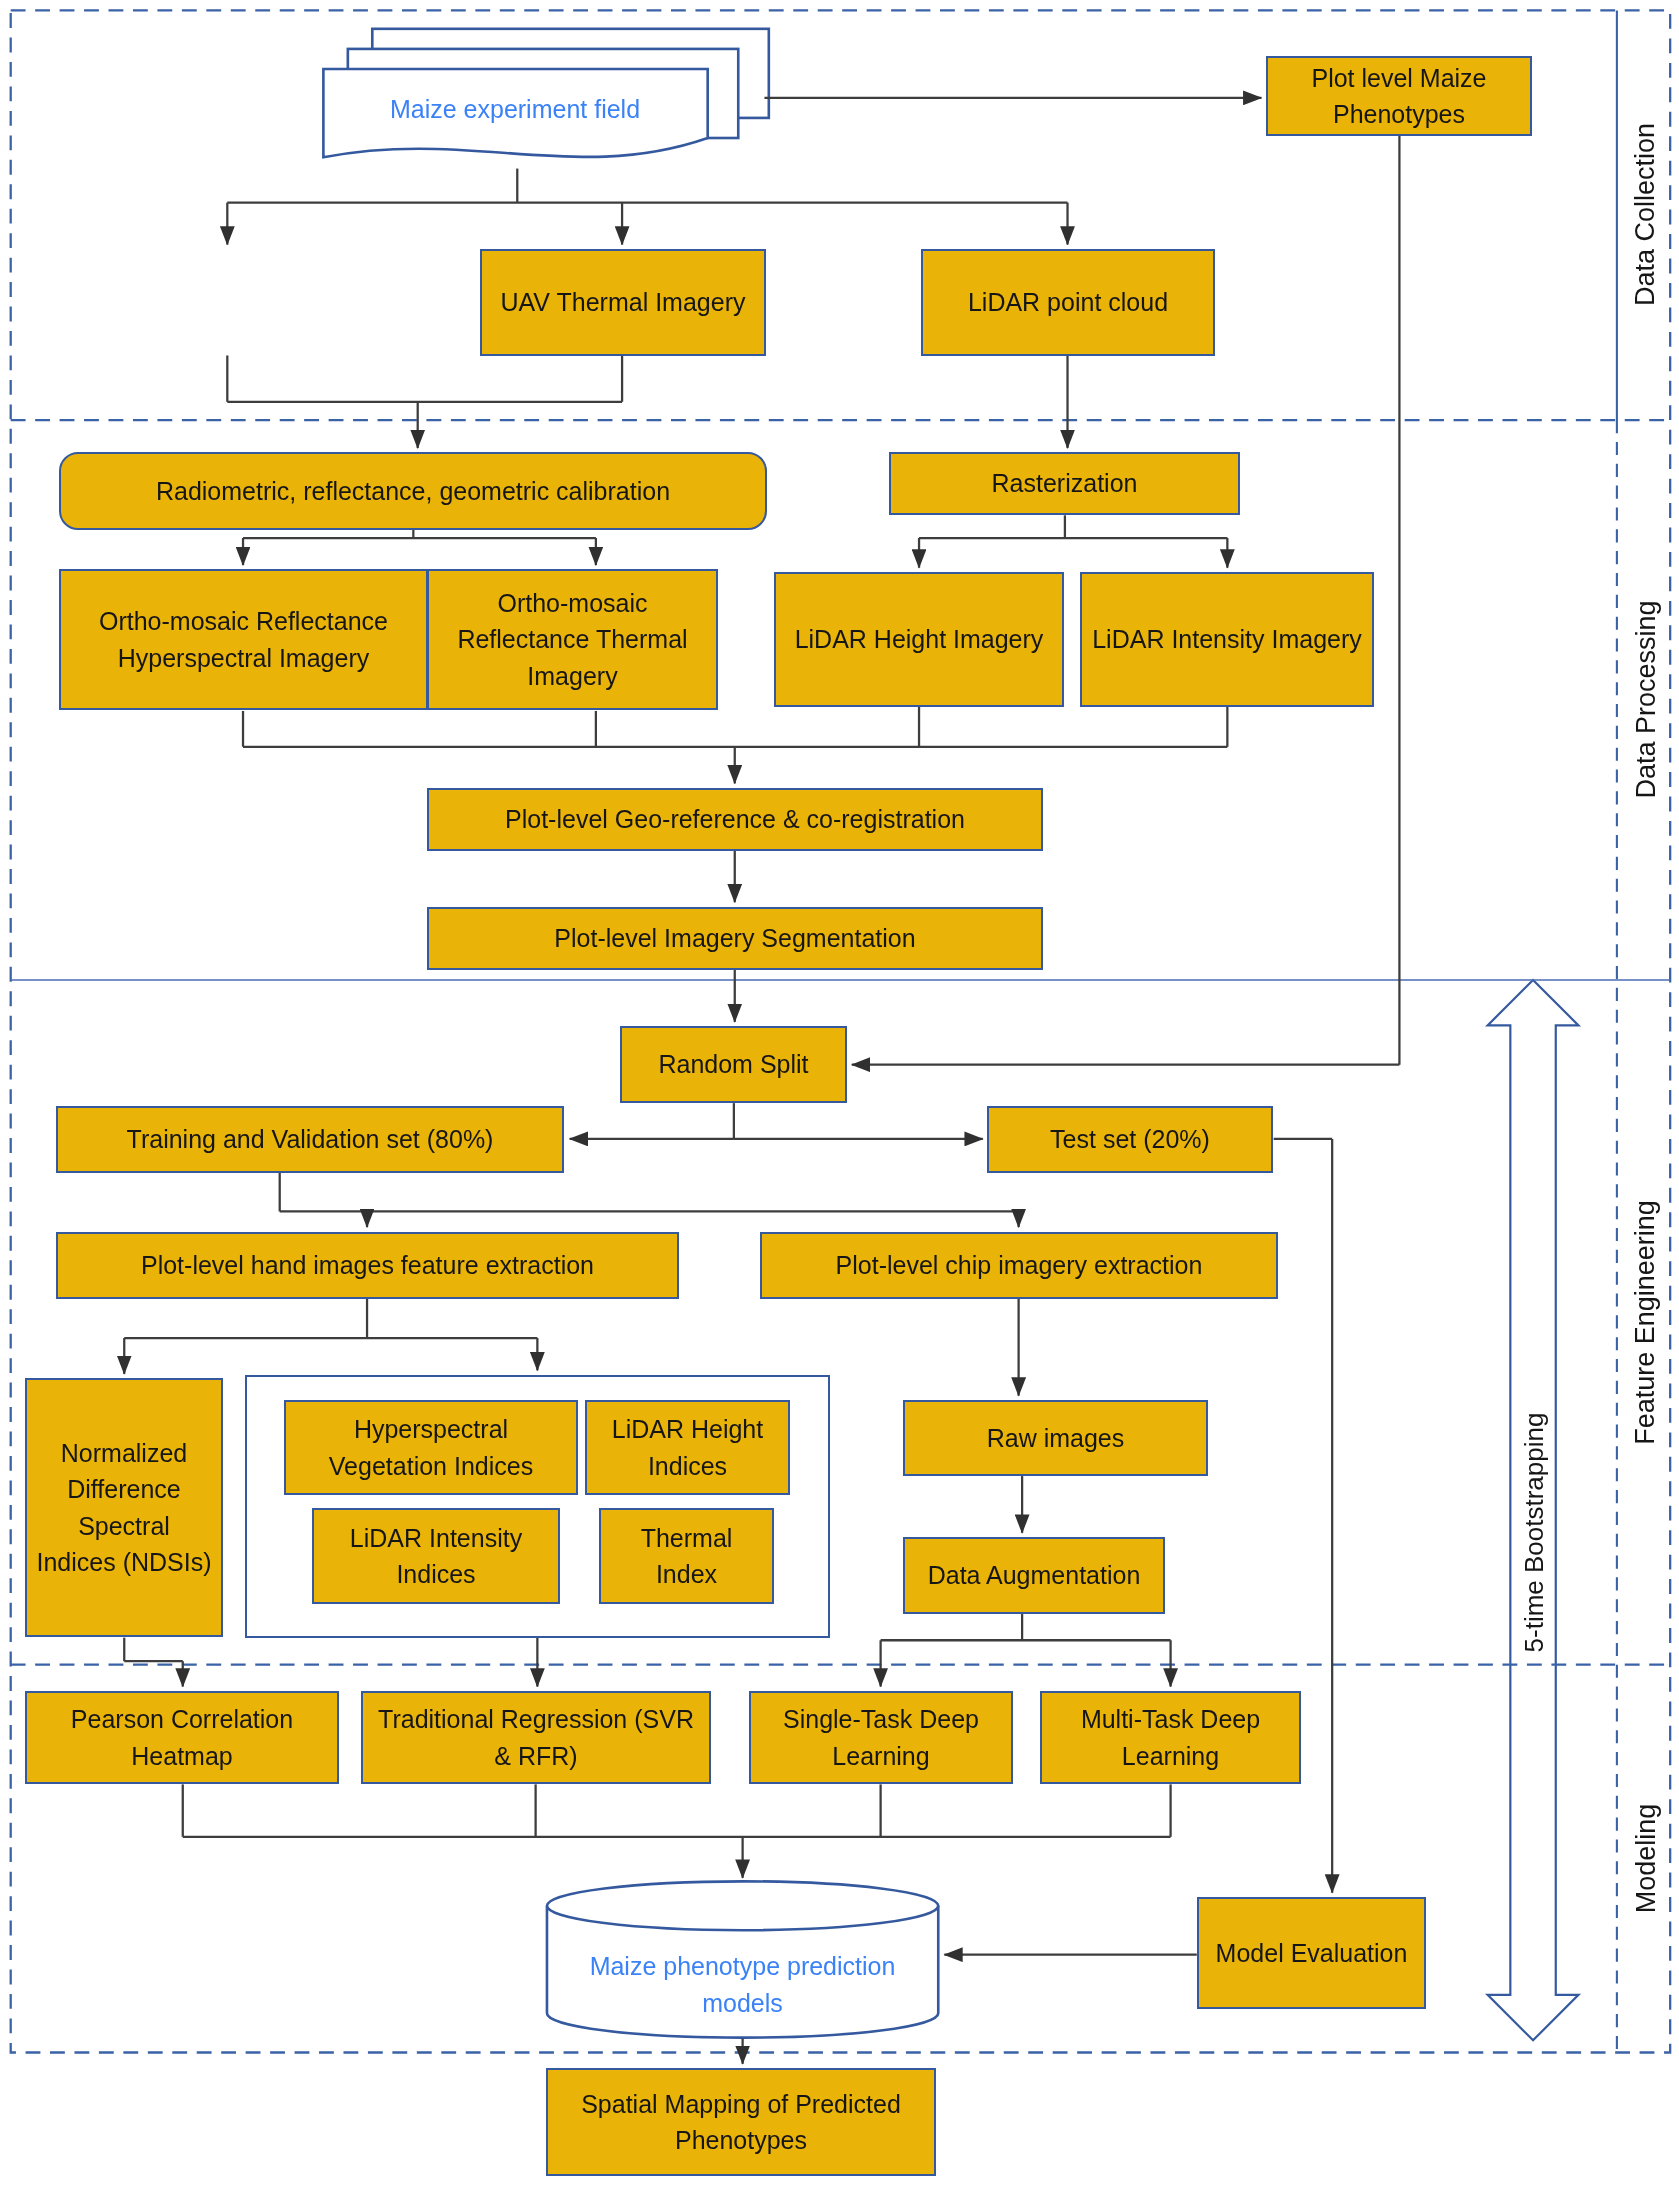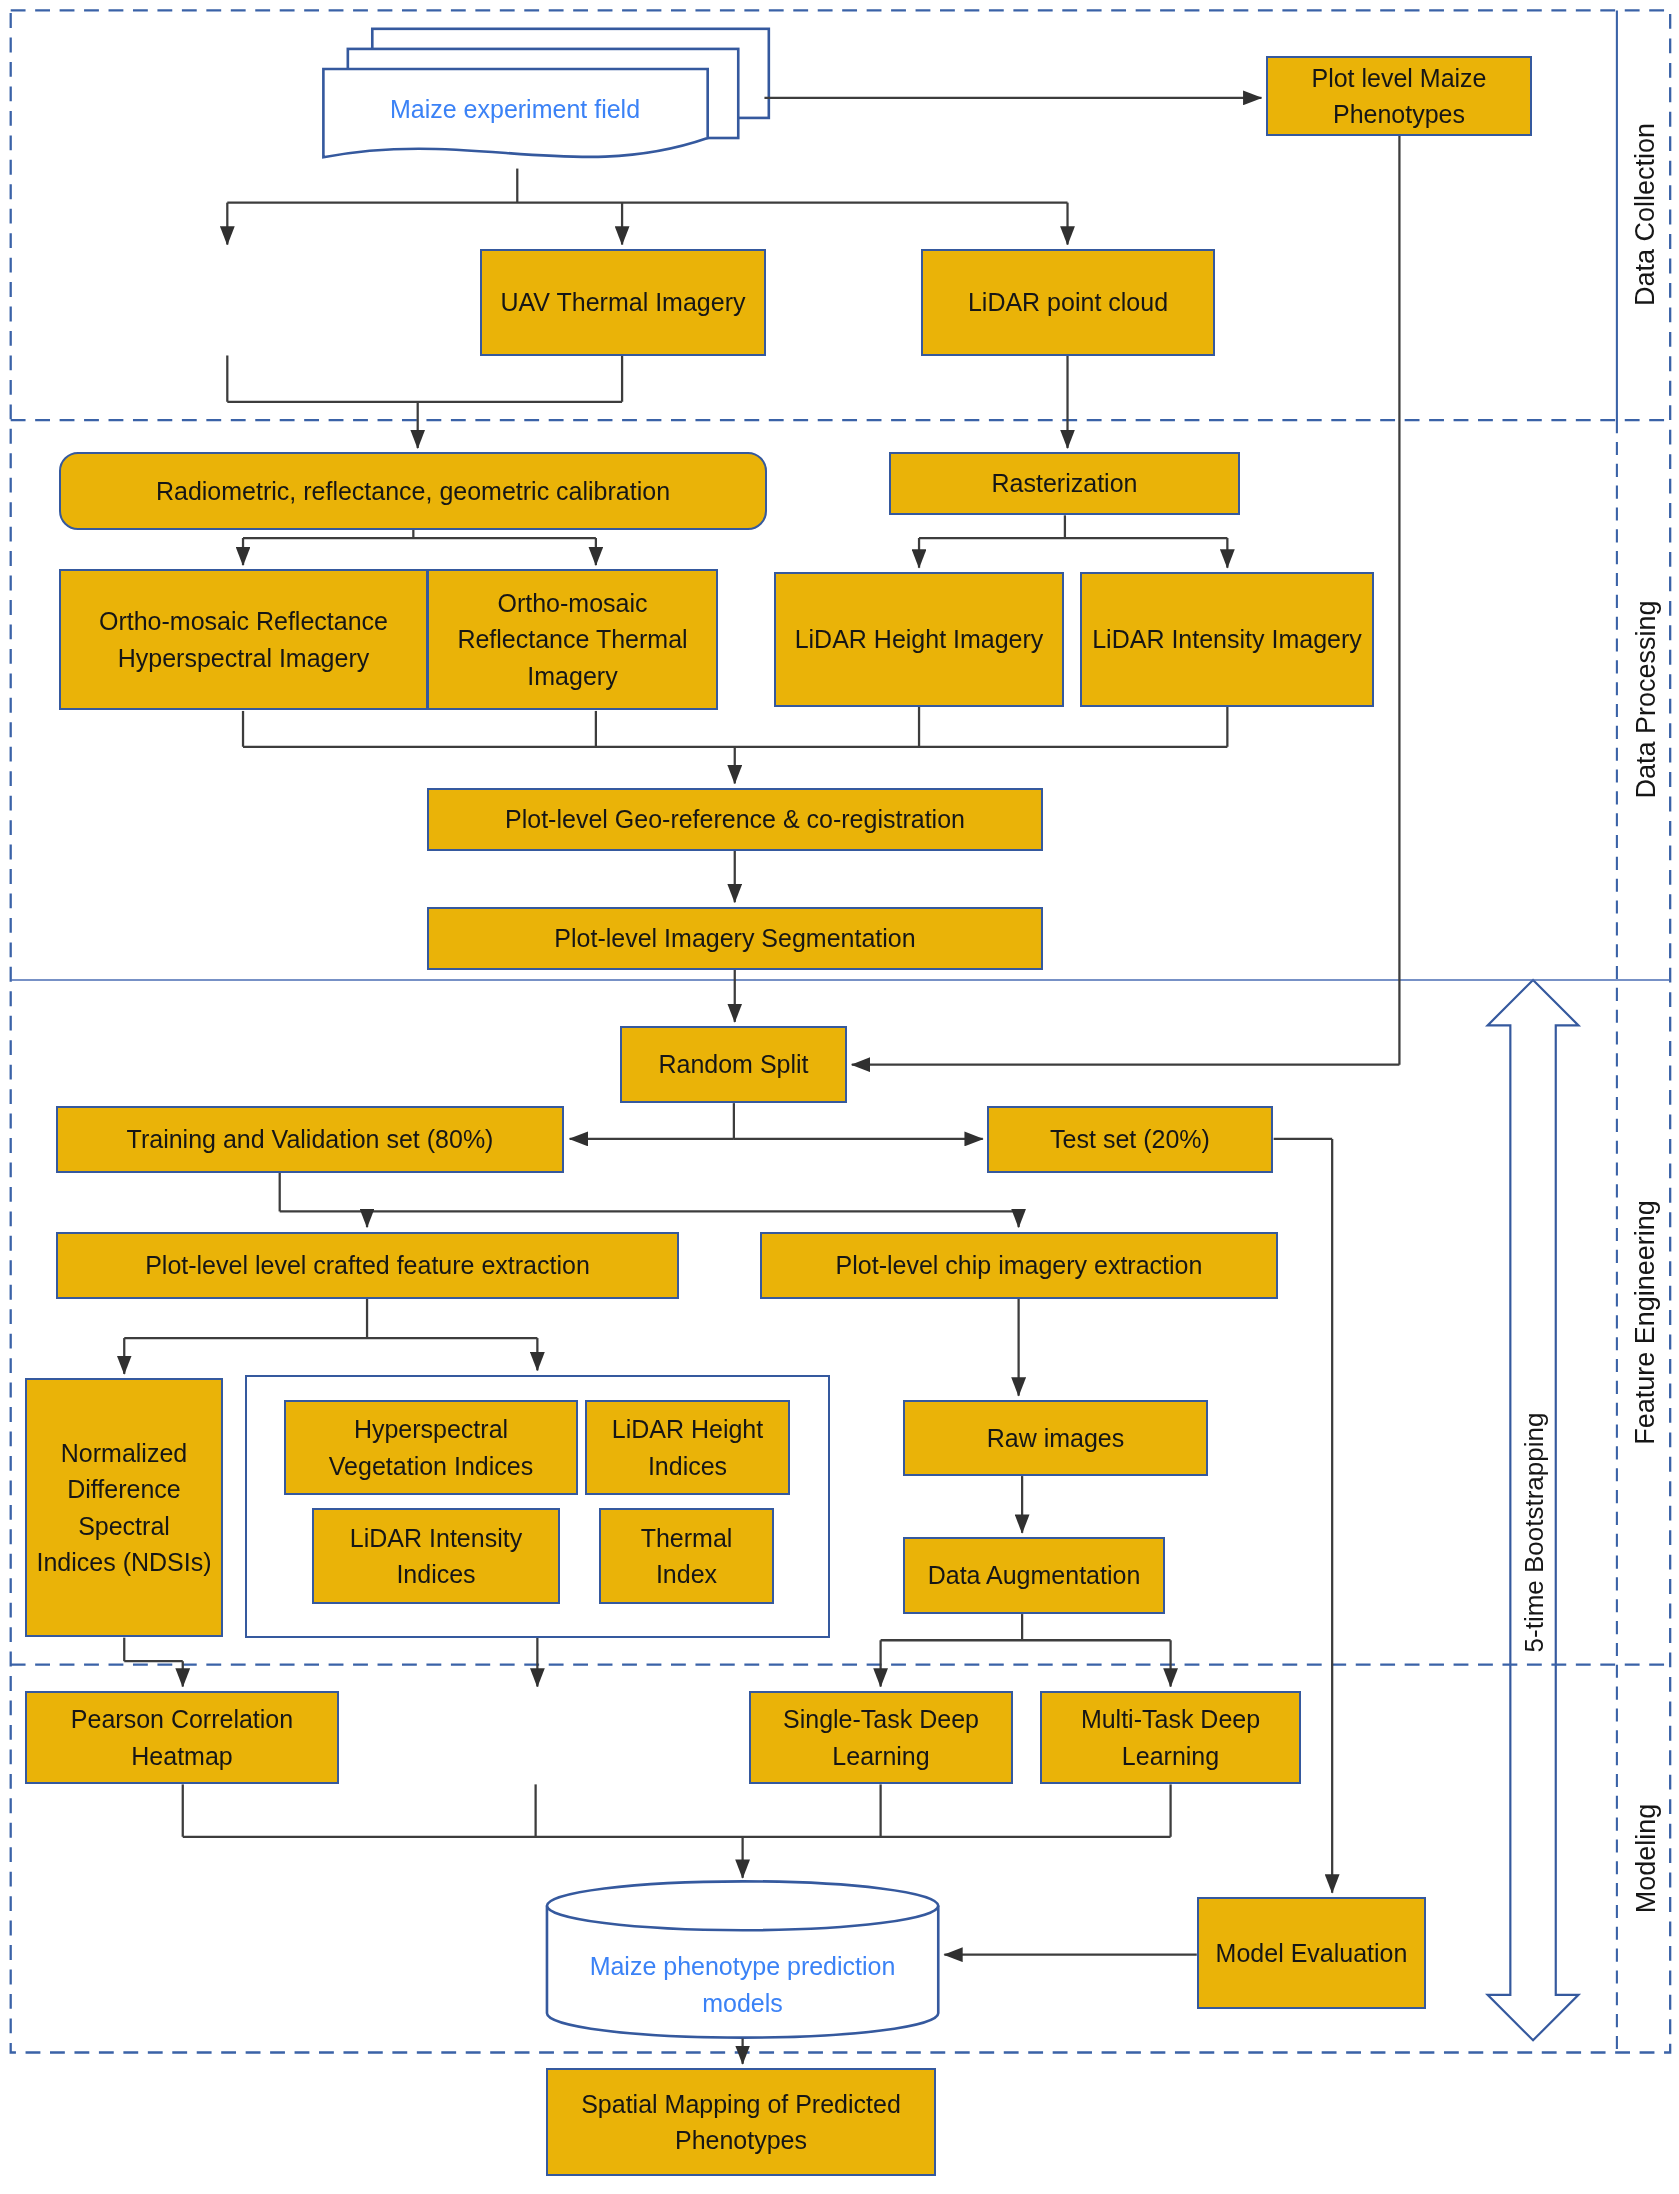--- a/index.html
+++ b/index.html
@@ -196,21 +196,21 @@
 
   <div class="node" style="left:56px;top:1106px;width:508px;height:67px;">
     <span>Training and Validation set (80%)</span>
     </div>
 
   <div class="node" style="left:987px;top:1106px;width:286px;height:67px;">
     <span>Test set (20%)</span>
     </div>
 
   <div class="node" style="left:56px;top:1232px;width:623px;height:67px;">
-    <span>Plot-level level crafted feature extraction</span>
+    <span>Plot-level hand images feature extraction</span>
     </div>
 
   <div class="node" style="left:760px;top:1232px;width:518px;height:67px;">
     <span>Plot-level chip imagery extraction</span>
     </div>
 
   <div class="node" style="left:25px;top:1378px;width:198px;height:259px;">
     <span>Normalized Difference Spectral Indices (NDSIs)</span>
     </div>
 
@@ -237,20 +237,23 @@
     </div>
 
   <div class="node" style="left:903px;top:1537px;width:262px;height:77px;">
     <span>Data Augmentation</span>
     </div>
 
   <div class="node" style="left:25px;top:1691px;width:314px;height:93px;">
     <span>Pearson Correlation Heatmap</span>
     </div>
 
+  <div class="node" style="left:361px;top:1691px;width:350px;height:93px;">
+    <span>Traditional Regression (SVR &amp; RFR)</span>
+    </div>
 
   <div class="node" style="left:749px;top:1691px;width:264px;height:93px;">
     <span>Single-Task Deep Learning</span>
     </div>
 
   <div class="node" style="left:1040px;top:1691px;width:261px;height:93px;">
     <span>Multi-Task Deep Learning</span>
     </div>
 
   <div class="floating-text" style="left:572px;top:1941px;width:341px;height:87px;">

